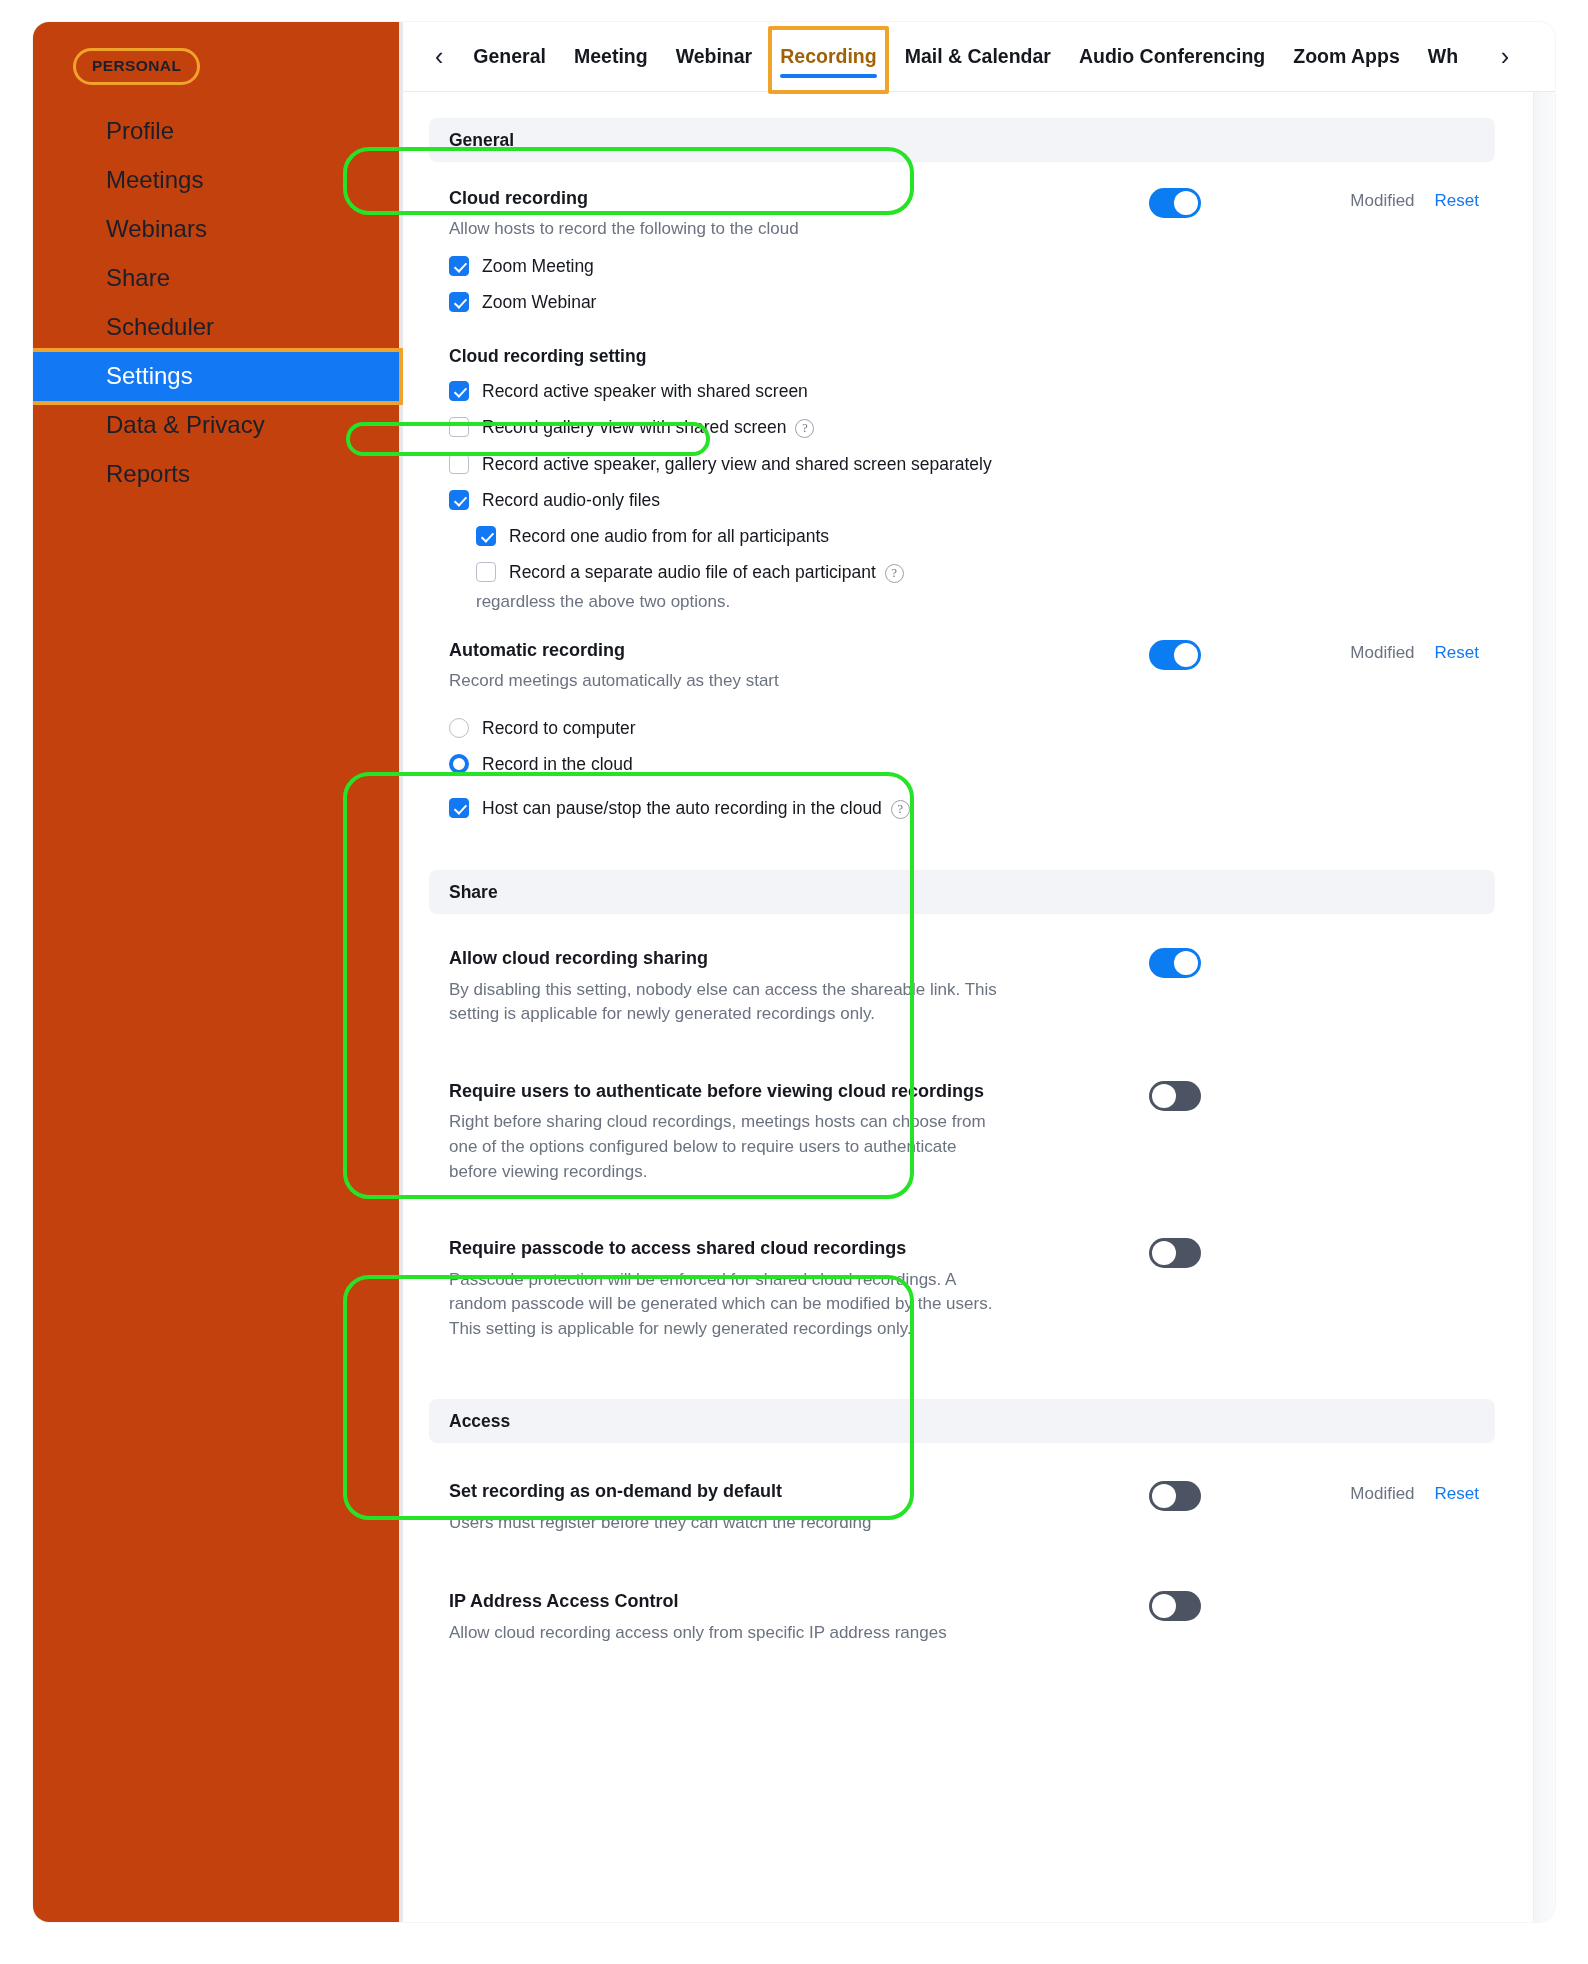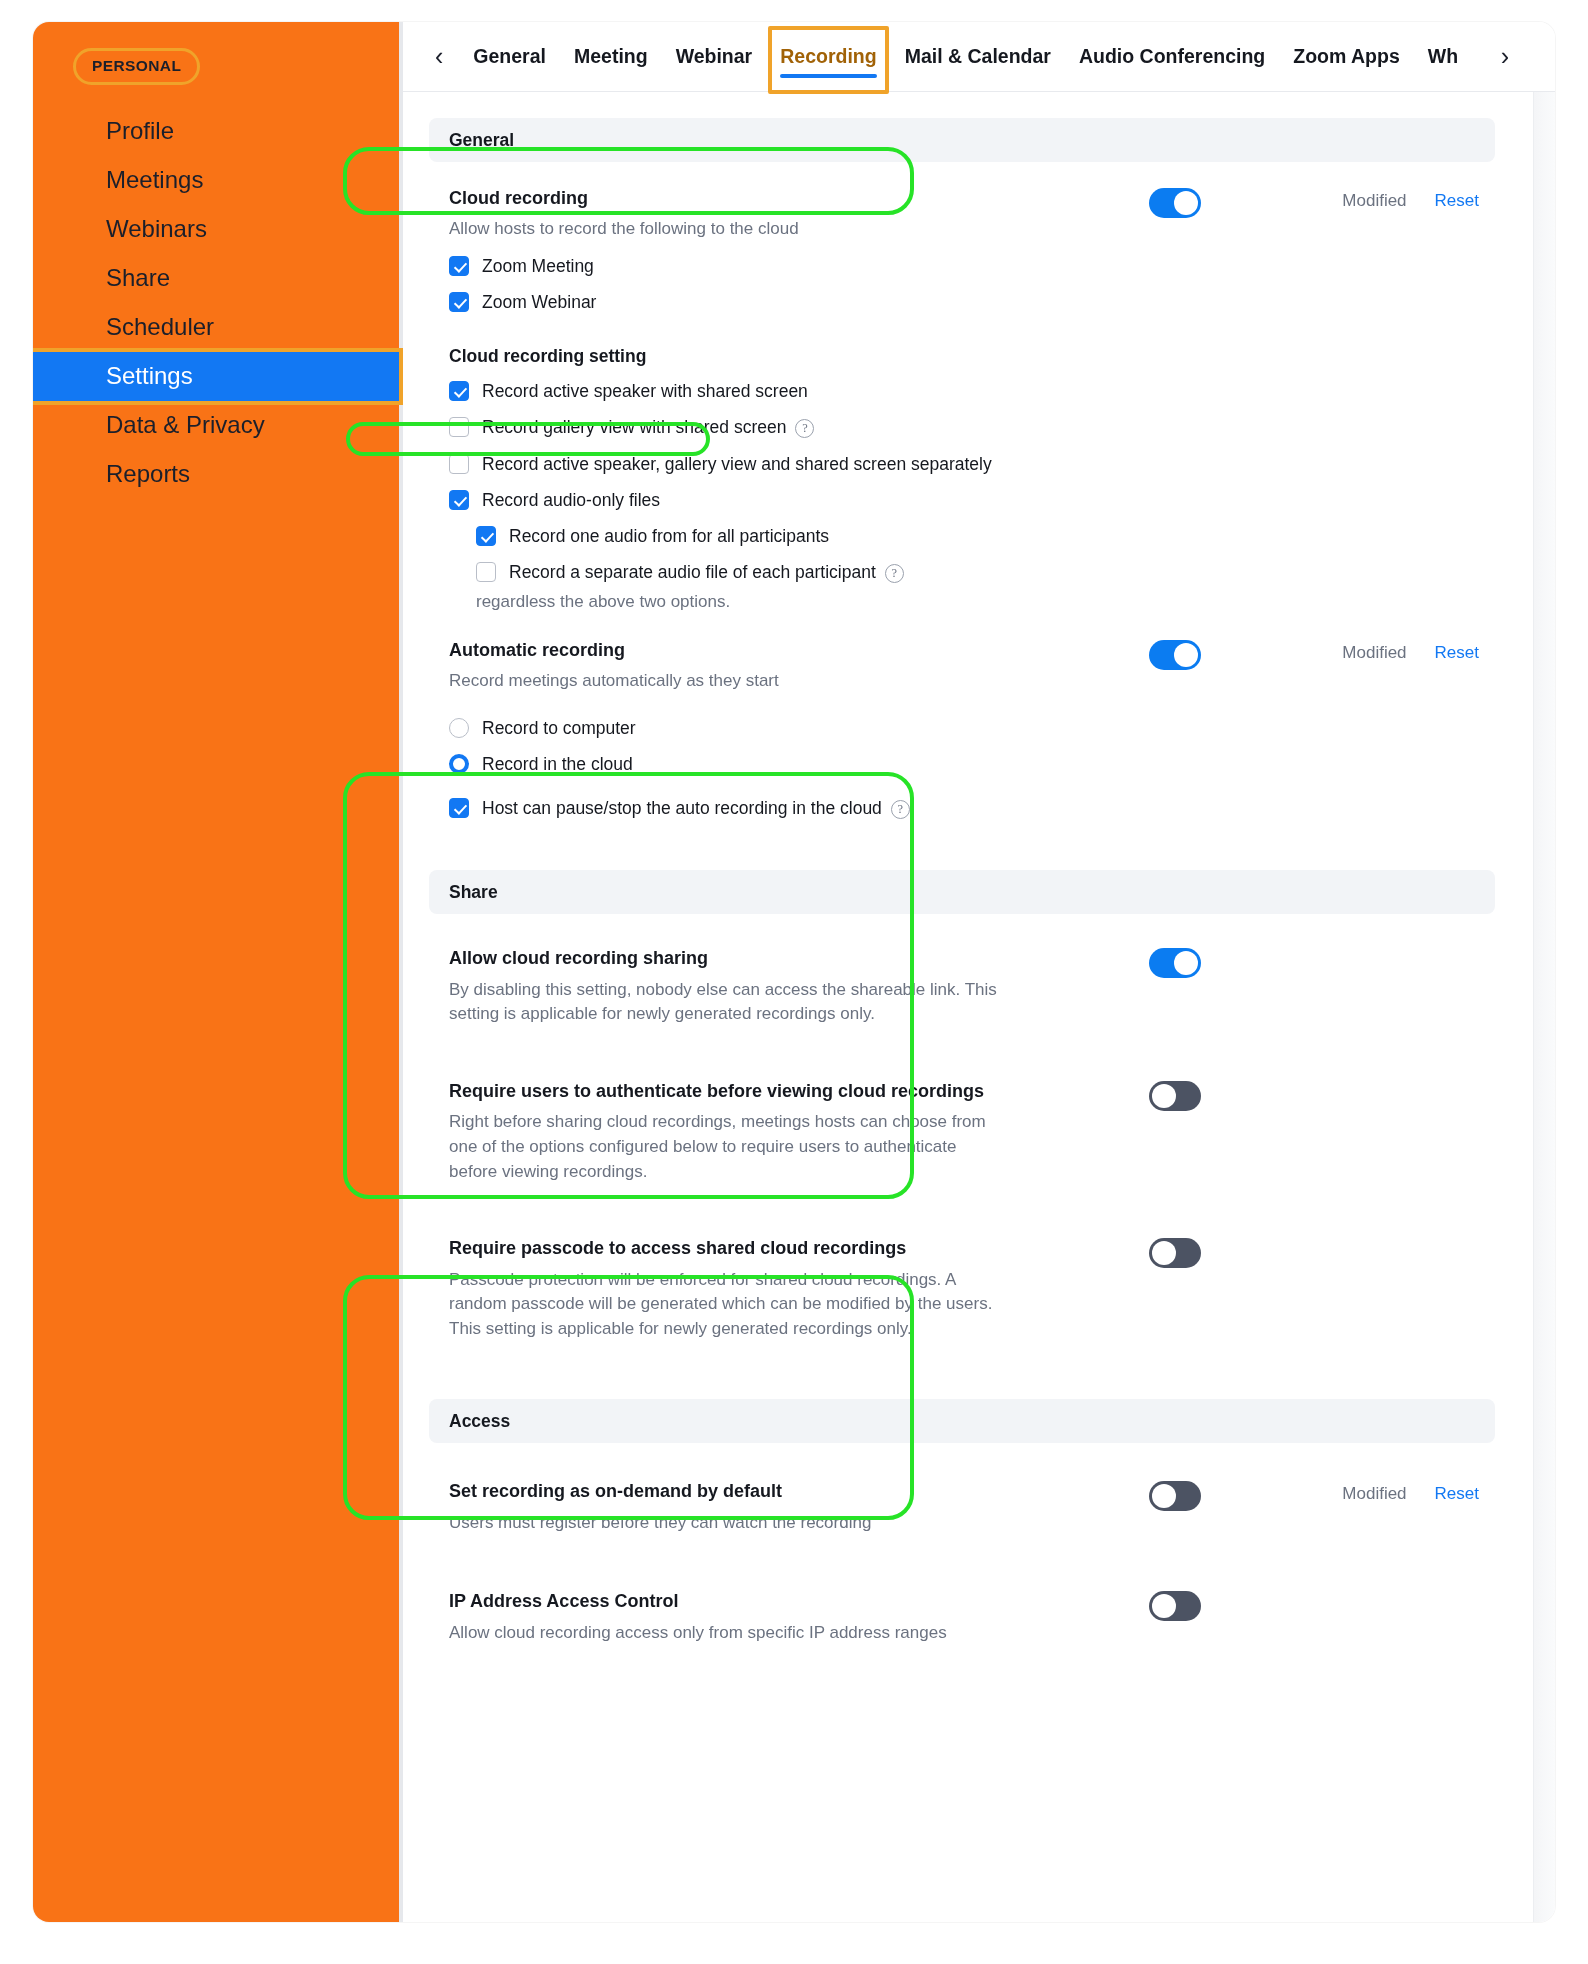--- a/index.html
+++ b/index.html
@@ -29,21 +29,21 @@
     border-radius: 16px;
     overflow: hidden;
     display: flex;
     box-shadow: 0 0 0 1px rgba(0,0,0,0.04);
   }
 
   
   .sidebar {
     width: 366px;
     flex: 0 0 366px;
-    background: #f97316;
+    background: #c2410c;
     padding-top: 26px;
     position: relative;
   }
   .personal-pill {
     display: inline-block;
     margin-left: 40px;
     padding: 7px 16px 8px 16px;
     font-size: 15.5px;
     font-weight: 600;
     letter-spacing: 0.4px;
@@ -199,21 +199,21 @@
   .srow-ctl {
     width: 120px;
     display: flex;
     justify-content: flex-start;
     padding-top: 2px;
   }
   .srow-meta {
     width: 210px;
     display: flex;
     align-items: center;
-    gap: 28px;
+    gap: 20px;
     padding-top: 5px;
     font-size: 17px;
     justify-content: flex-end;
   }
   .meta-mod { color: #6b7280; }
   .meta-reset { color: #1278f3; cursor: pointer; }
 
   
   .toggle {
     width: 52px; height: 30px;

